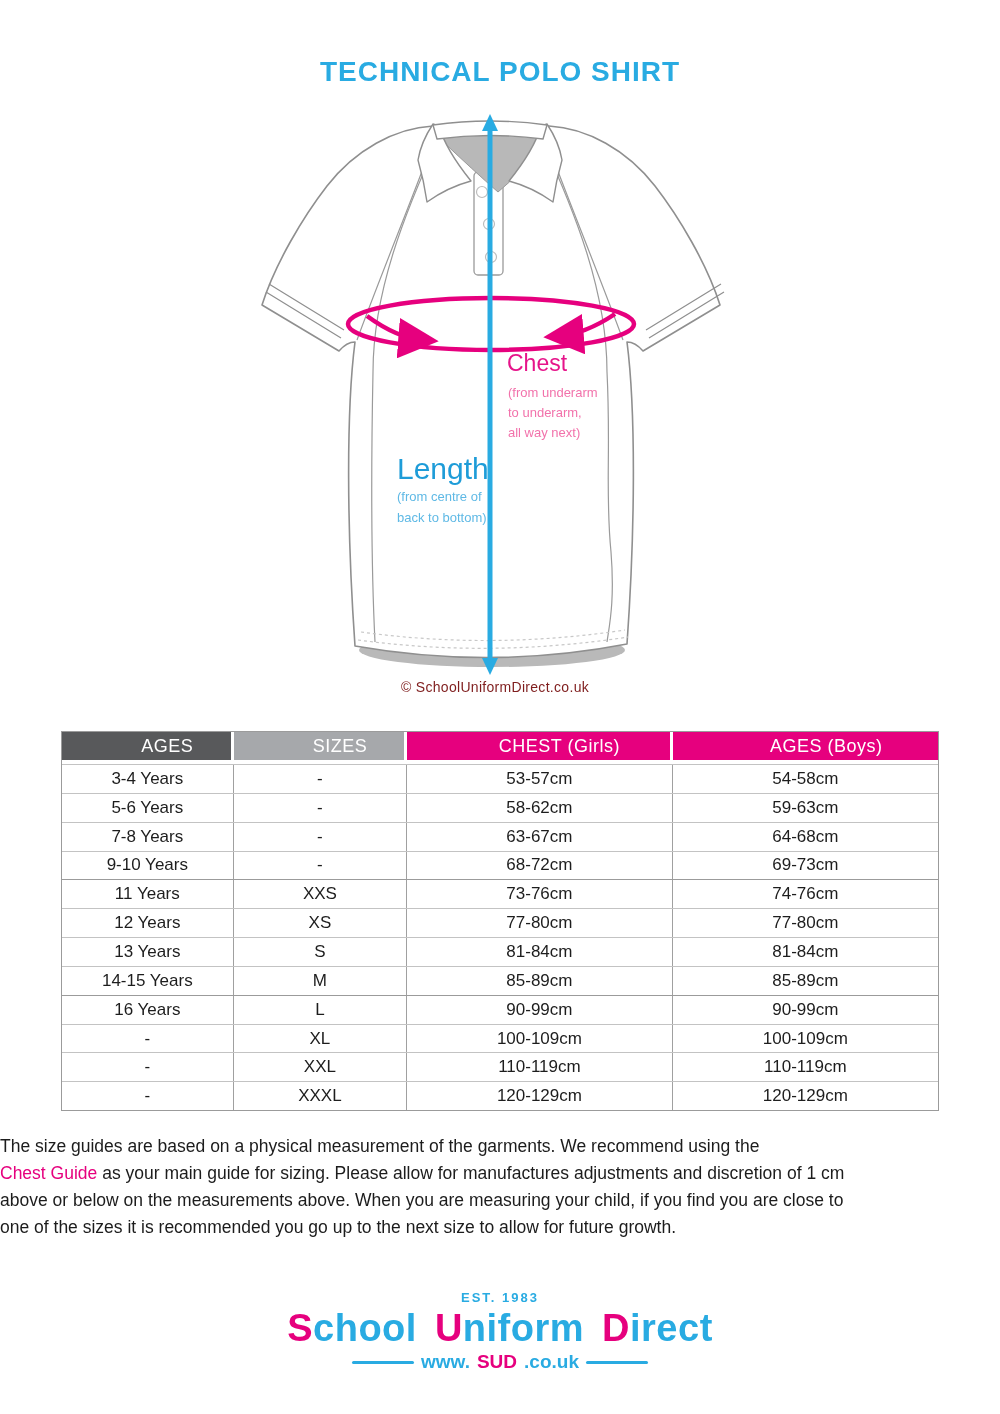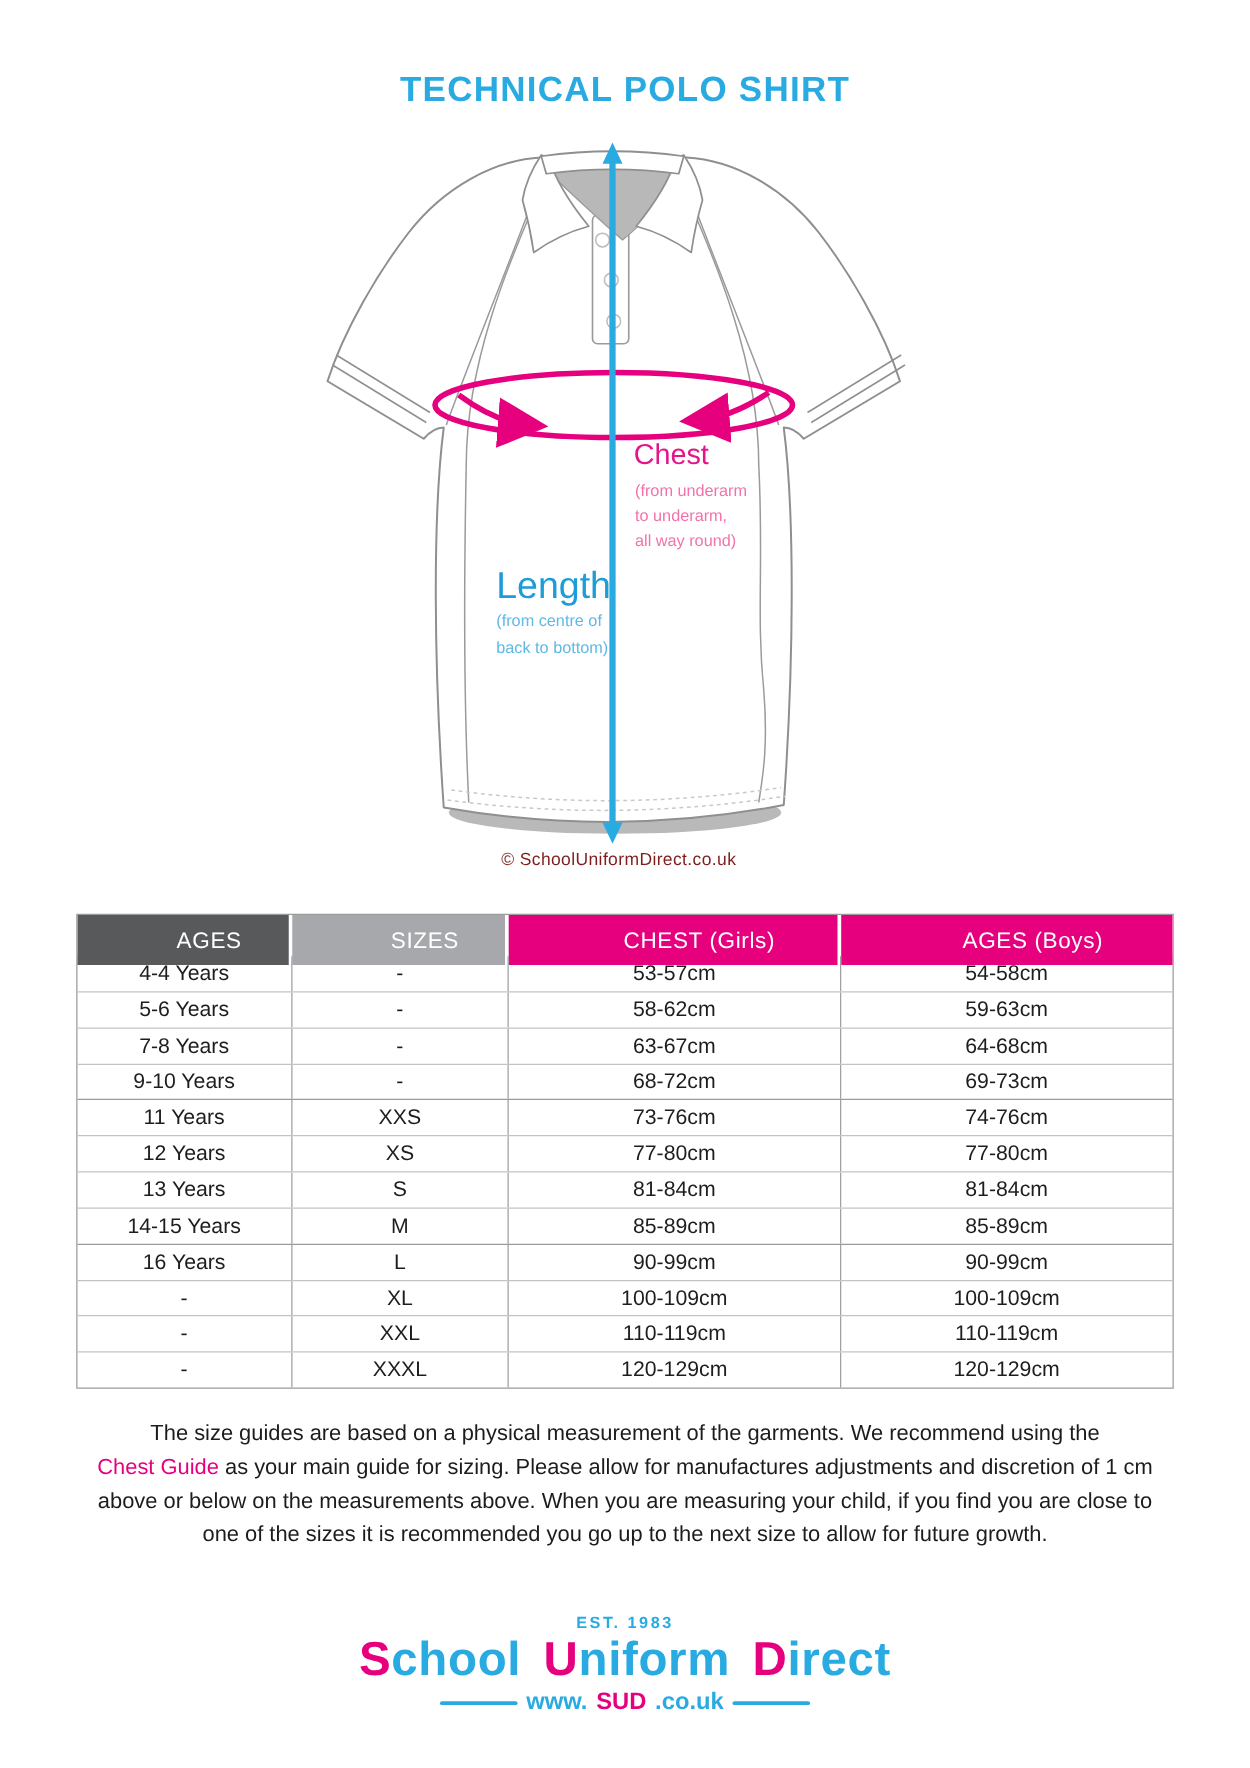--- a/index.html
+++ b/index.html
@@ -18,37 +18,37 @@
   .length-label{left:142px;top:340px;font-size:30px;font-weight:500;color:#1e9cd8;}
   .length-note{left:142px;top:374px;font-size:13px;line-height:21px;color:#5fb9e5;}
   .copyright{position:absolute;top:679px;left:0;width:990px;text-align:center;
     font-size:14px;color:#7f1d1d;letter-spacing:.3px;}
 
   
   .size-table{position:absolute;left:61px;top:731px;width:878px;
     border:1px solid #9b9b9b;box-sizing:border-box;background:#fff;}
   .thead{display:flex;height:32px;background:#fff;}
   .th{box-sizing:border-box;display:flex;align-items:center;justify-content:center;
-      color:#fff;font-size:18px;letter-spacing:.5px;height:40px;padding-left:42px;}
+      color:#fff;font-size:18px;letter-spacing:.5px;height:28px;padding-left:42px;}
   .th.c1{width:172px;background:#58595b;border-right:3px solid #fff;}
   .th.c2{width:174px;background:#a6a8ab;border-right:3px solid #fff;}
   .th.c3{width:266px;background:#e6007e;border-right:3px solid #fff;}
   .th.c4{width:266px;background:#e6007e;}
   .trow{display:flex;height:27.85px;border-top:1px solid #c3c3c3;}
   .trow:first-of-type{border-top:none;}
   .trow.grp{border-top:1px solid #9b9b9b;justify-content:flex-end;}
   .td{box-sizing:border-box;display:flex;align-items:center;justify-content:center;
       font-size:17px;color:#1d1d1d;}
   .td.c1{width:172px;border-right:1px solid #a0a0a0;}
   .td.c2{width:174px;border-right:1px solid #a0a0a0;}
   .td.c3{width:266px;border-right:1px solid #a0a0a0;}
   .td.c4{width:266px;}
 
   
-  .note{position:absolute;top:1133px;left:0;width:1000px;text-align:center;
+  .note{position:absolute;top:1133px;left:0;width:1000px;text-align:left;
     font-size:17.5px;line-height:27px;color:#1c1c1c;}
   .note .pink{color:#e6007e;}
 
   
   .logo{position:absolute;top:1290px;left:0;width:1000px;text-align:center;}
   .logo-est{font-size:13px;font-weight:bold;letter-spacing:2px;color:#29abe2;}
   .logo-main{margin-top:2px;font-size:38px;font-weight:bold;letter-spacing:.5px;color:#29abe2;}
   .logo-main .word{margin:0 9px;}
   .logo-main .ini{color:#e6007e;}
   .logo-url{margin-top:1px;display:flex;align-items:center;justify-content:center;gap:7px;
@@ -104,40 +104,40 @@
 
       <line x1="235" y1="14" x2="235" y2="550" stroke="#29abe2" stroke-width="5"></line>
       <polygon points="235,2 227,19 243,19" fill="#29abe2"></polygon>
       <polygon points="235,563 227,546 243,546" fill="#29abe2"></polygon>
     </svg>
 
     <div class="anno chest-label">Chest</div>
     <div class="anno chest-note">
       <div>(from underarm</div>
       <div>to underarm,</div>
-      <div>all way round)</div>
+      <div>all way next)</div>
     </div>
     <div class="anno length-label">Length</div>
     <div class="anno length-note">
       <div>(from centre of</div>
       <div>back to bottom)</div>
     </div>
   </div>
 
   <div class="copyright">© SchoolUniformDirect.co.uk</div>
 
   <div class="size-table">
     <div class="thead">
       <div class="th c1">AGES</div>
       <div class="th c2">SIZES</div>
       <div class="th c3">CHEST (Girls)</div>
       <div class="th c4">AGES (Boys)</div>
     </div>
     <div class="trow">
-      <div class="td c1">4-4 Years</div>
+      <div class="td c1">3-4 Years</div>
         <div class="td c2">-</div>
         <div class="td c3">53-57cm</div>
         <div class="td c4">54-58cm</div>
     </div>
     <div class="trow">
       <div class="td c1">5-6 Years</div>
         <div class="td c2">-</div>
         <div class="td c3">58-62cm</div>
         <div class="td c4">59-63cm</div>
     </div>

